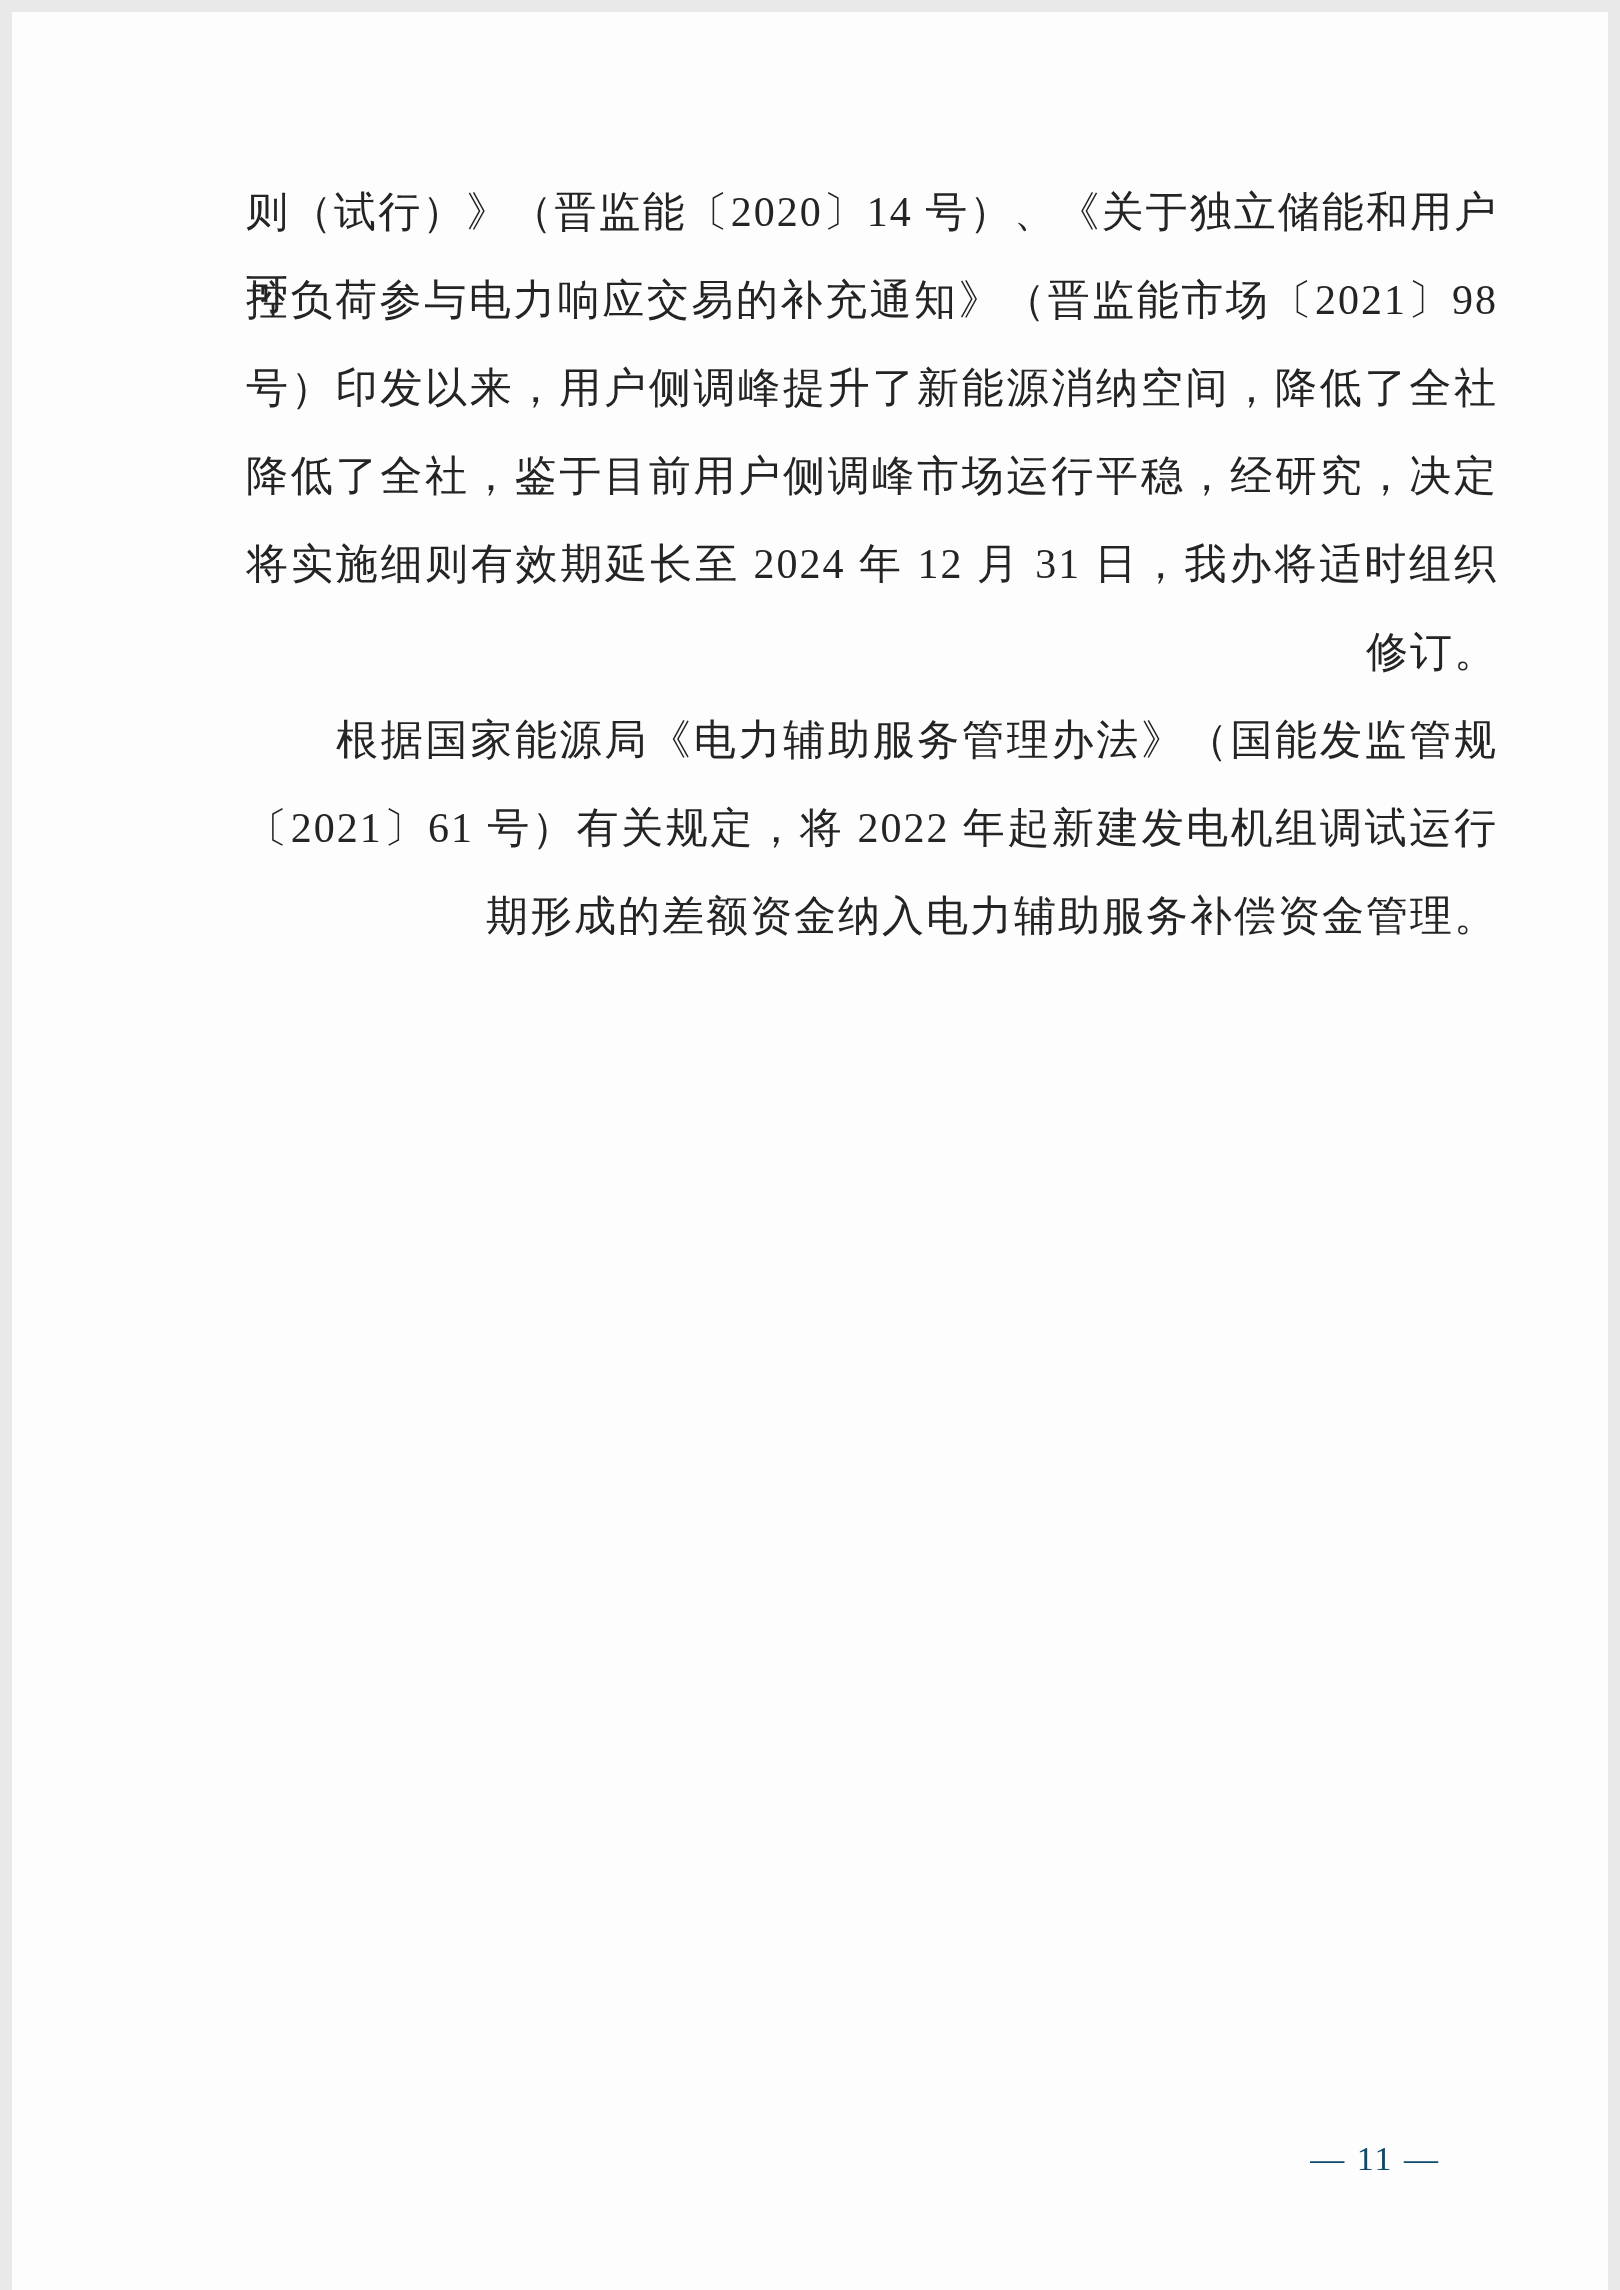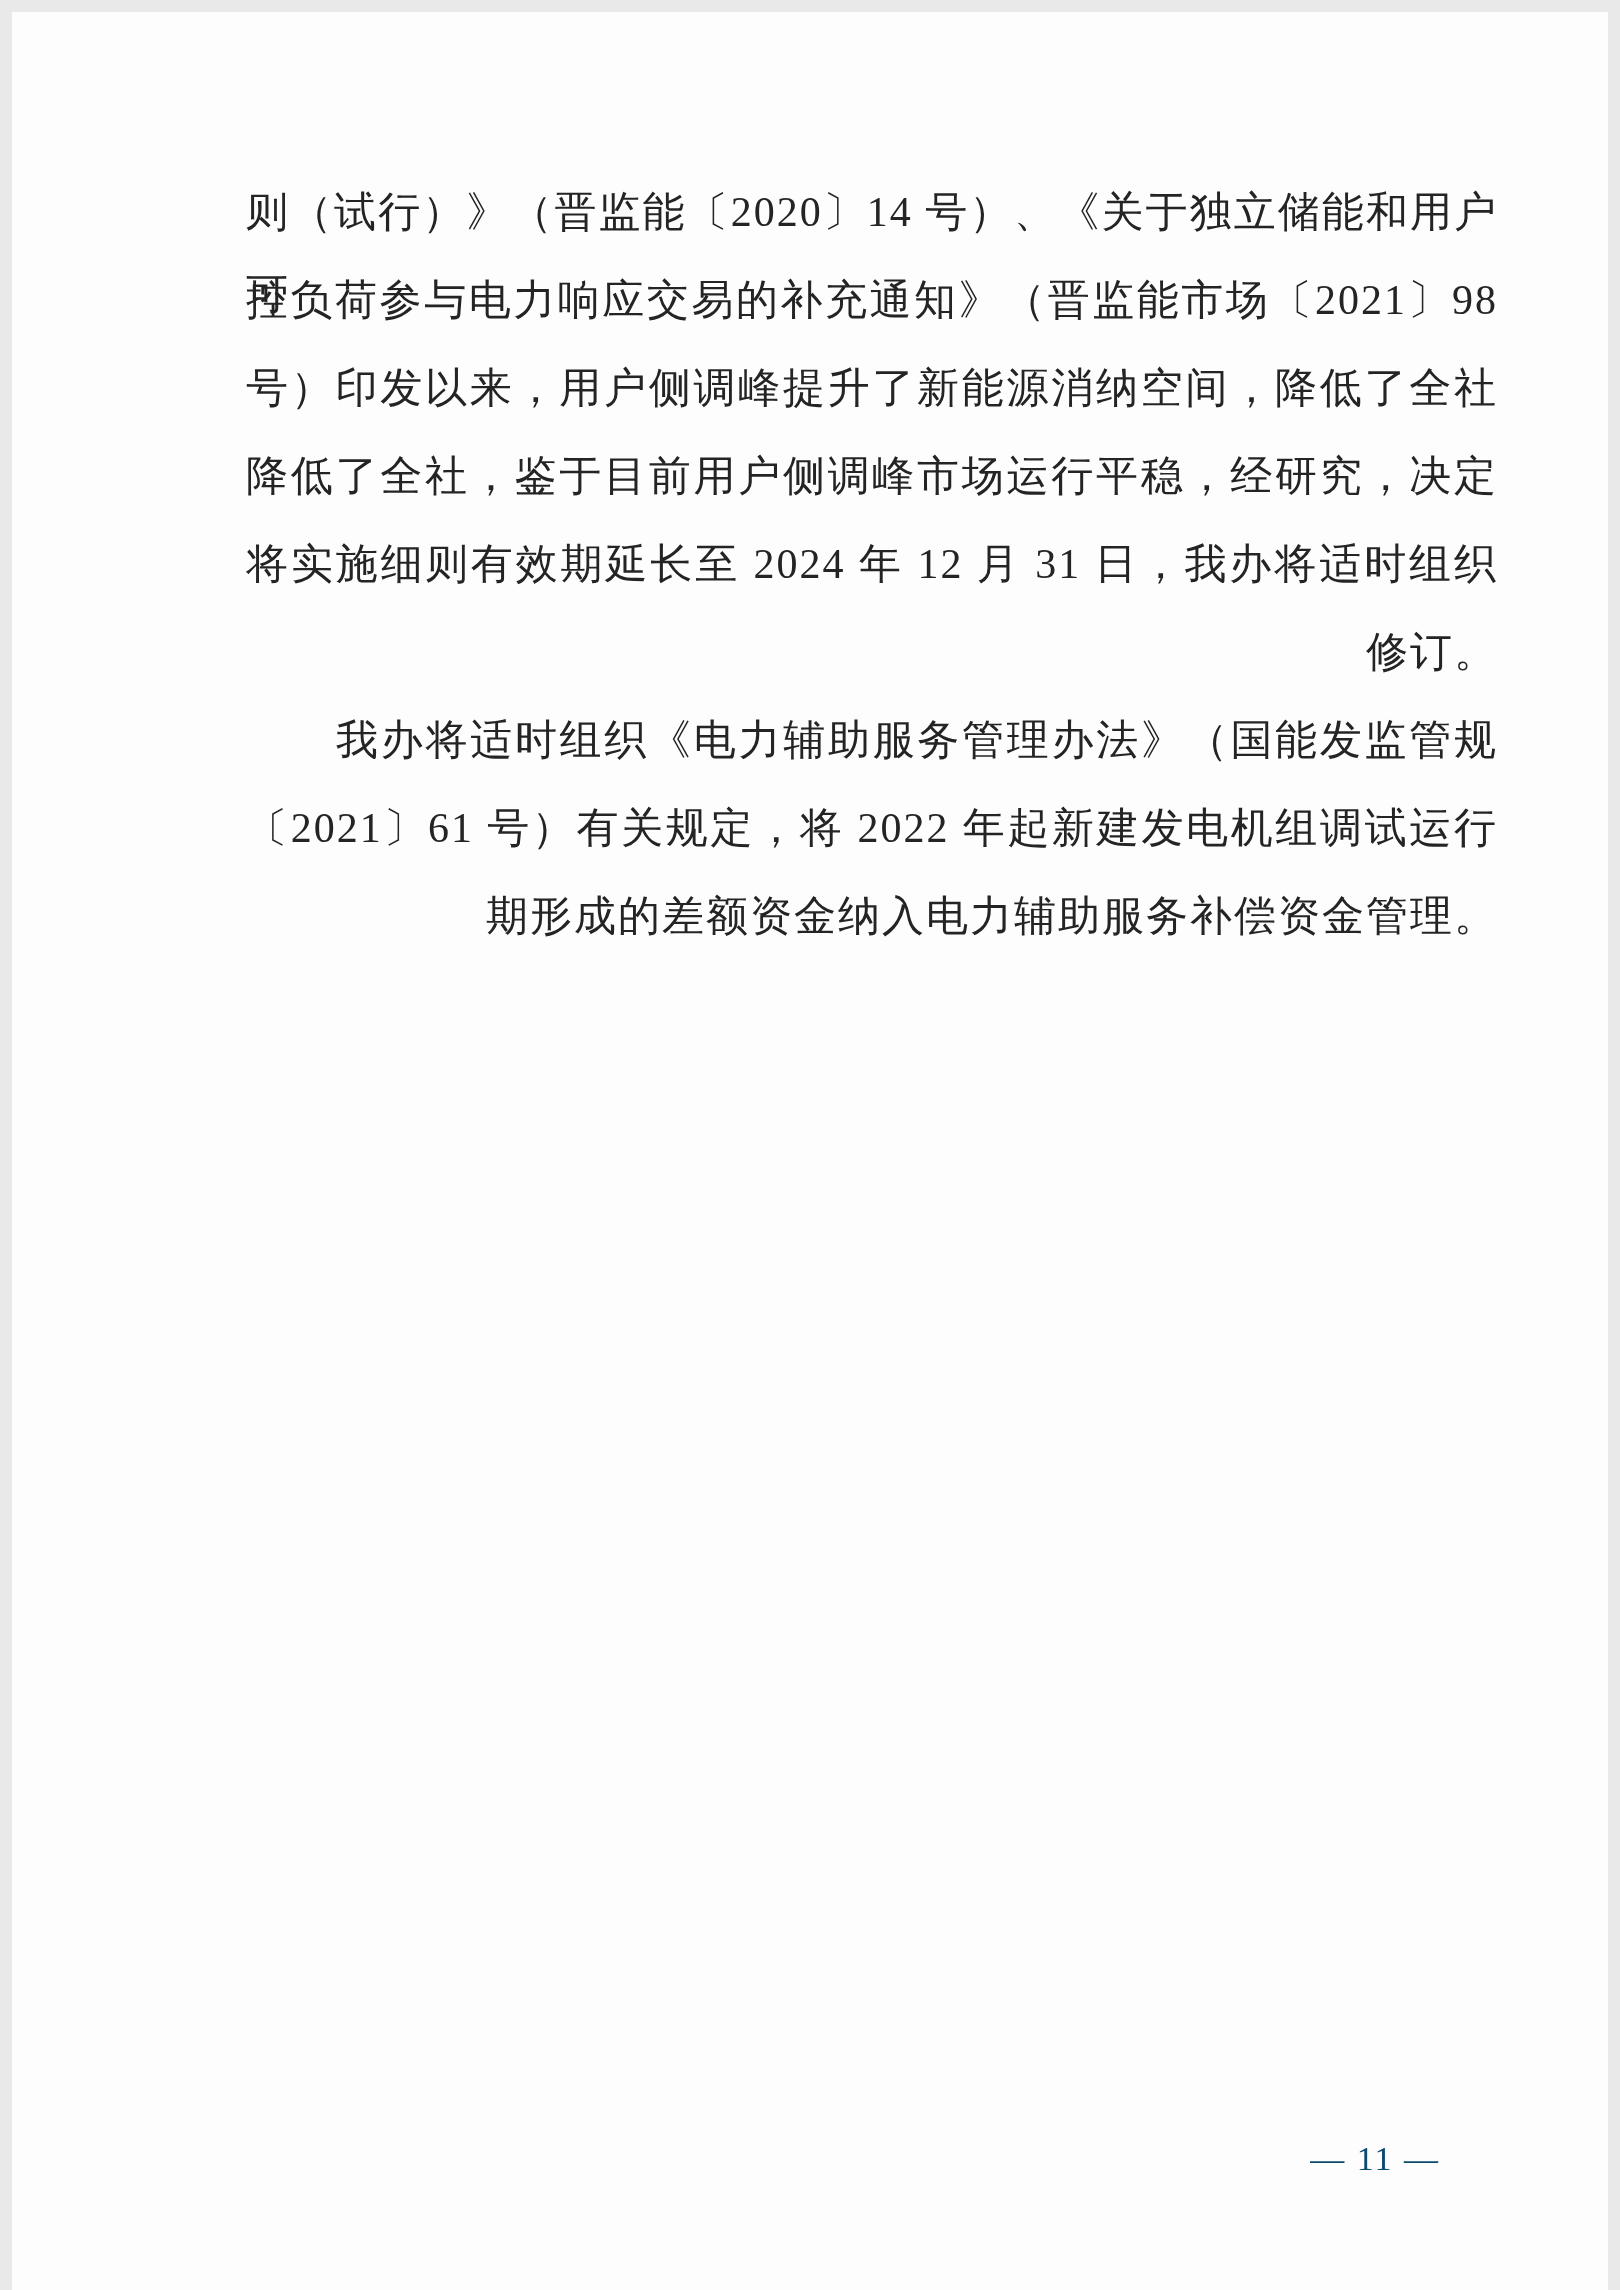--- a/index.html
+++ b/index.html
@@ -84,21 +84,21 @@
 
   <main class="textblock">
     <div class="line just">则（试行）》（晋监能〔2020〕14 号）、《关于独立储能和用户可</div>
     <div class="line just">控负荷参与电力响应交易的补充通知》（晋监能市场〔2021〕98</div>
     <div class="line just">号）印发以来，用户侧调峰提升了新能源消纳空间，降低了全社</div>
     <div class="line just">降低了全社，鉴于目前用户侧调峰市场运行平稳，经研究，决定</div>
     <div class="line just">将实施细则有效期延长至 2024 年 12 月 31 日，我办将适时组织</div>
     <div class="line">修订。</div>
 
 
-    <div class="line just indent">我办将适时组织《电力辅助服务管理办法》（国能发监管规</div>
+    <div class="line just indent">根据国家能源局《电力辅助服务管理办法》（国能发监管规</div>
     <div class="line just">〔2021〕61 号）有关规定，将 2022 年起新建发电机组调试运行</div>
     <div class="line">期形成的差额资金纳入电力辅助服务补偿资金管理。</div>
   </main>
 
   <footer class="footer">
     <span>— 11 —</span>
   </footer>
 
   <div class="scan-artifact"></div>
 

